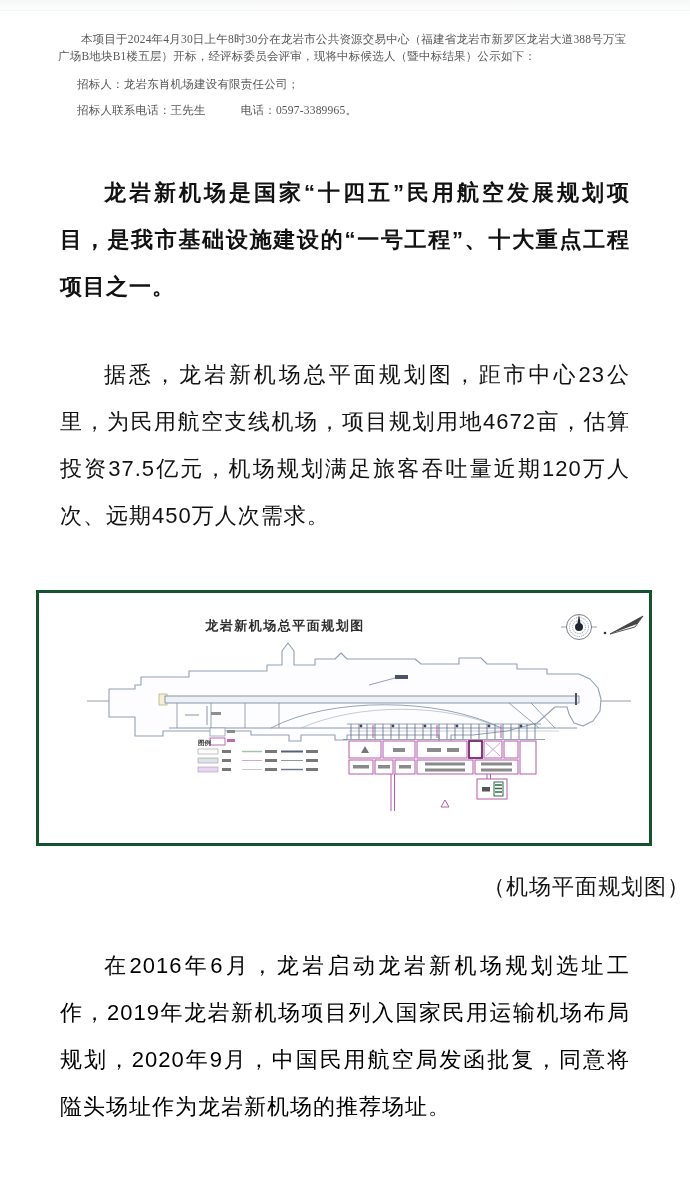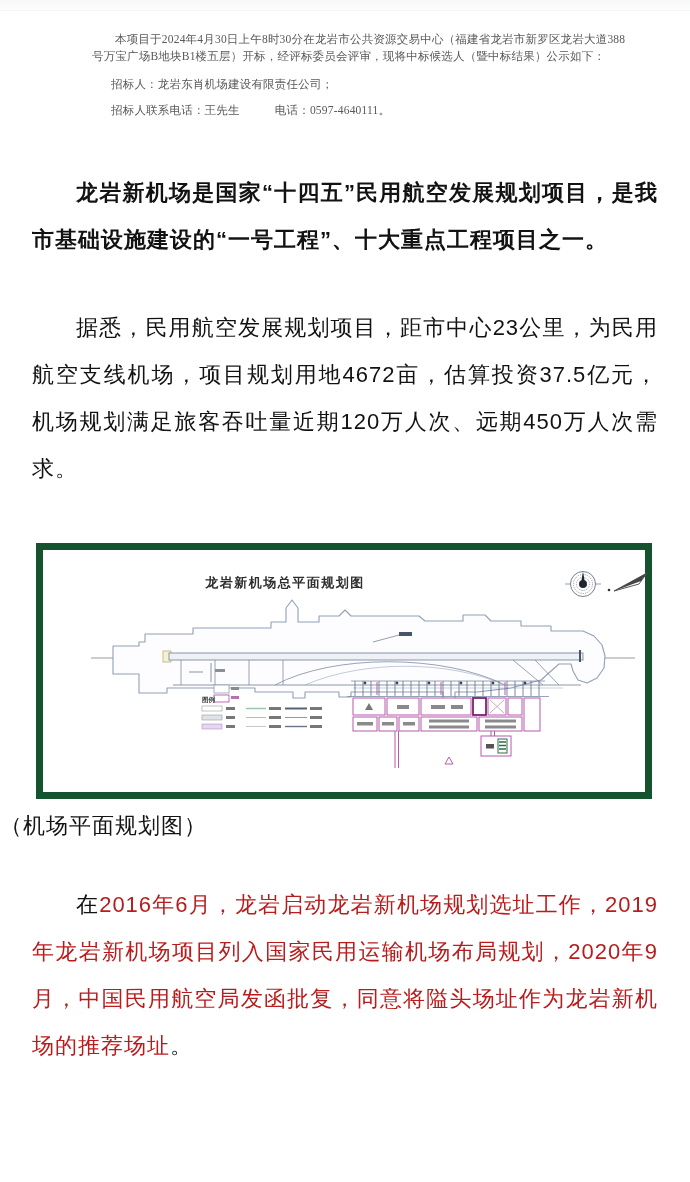--- a/index.html
+++ b/index.html
@@ -13,68 +13,67 @@
   .top-edge {
     height:11px; background:linear-gradient(#f6f7f8,#fdfdfd);
     border-bottom:1px solid #f3f4f5;
   }
   
   .notice {
     padding:20px 54px 0 58px;
     font-family:"Liberation Serif","DejaVu Serif",serif;
     color:#585858; font-size:11.5px; line-height:1.5;
     letter-spacing:0.2px;
-    margin-left:34px;
   }
   .notice .n-para { text-indent:2em; margin-bottom:10px; }
   .notice .n-heading { font-weight:700; color:#3e3e3e; padding-left:19px; margin:10px 0 12px; }
   .notice .n-item { padding-left:19px; margin-bottom:9px;font-family:Liberation Serif, serif; }
   
-  .article { padding:0 32px; }
+  .article { padding:0 60px; }
   .article p {
     font-size:22px; line-height:47px; text-align:justify;
     text-indent:2em; letter-spacing:1px; color:#121212;
   }
   .p1 { margin-top:50px; font-weight:700; }
   .p2 { margin-top:41px; font-weight:400; }
   .p3 { margin-top:40px; font-weight:400; }
-  .red { color:#b91c1c; }
+  .red { color:#000000; }
   
   .figure-box {
     position:relative; margin:51px 0 0 36px;
     width:616px; height:256px; background:#ffffff;
-    border:7px solid #14532d;
+    border:3px solid #14532d;
   }
   .figure-title {
     position:absolute; top:24px; left:0; right:118px;
     text-align:center; font-size:13px; font-weight:700;
     color:#2e2e2e; letter-spacing:1.5px;
   }
   .figure-box svg { position:absolute; top:0; left:0; }
   .caption {
-    margin-top:12px; text-align:left; font-size:22px;
+    margin-top:26px; text-align:right; font-size:22px;
     letter-spacing:1px; color:#141414;
   }
 </style>
 </head>
 <body>
 
 <div class="page">
 
   <div class="top-edge"></div>
 
   <div class="notice">
     <p class="n-para">本项目于2024年4月30日上午8时30分在龙岩市公共资源交易中心（福建省龙岩市新罗区龙岩大道388号万宝广场B地块B1楼五层）开标，经评标委员会评审，现将中标候选人（暨中标结果）公示如下：</p>
     <p class="n-item">招标人：龙岩东肖机场建设有限责任公司；</p>
-    <p class="n-item">招标人联系电话：王先生　　　电话：0597-4640111。</p>
+    <p class="n-item">招标人联系电话：王先生　　　电话：0597-3389965。</p>
   </div>
 
   <div class="article">
     <p class="p1">龙岩新机场是国家“十四五”民用航空发展规划项目，是我市基础设施建设的“一号工程”、十大重点工程项目之一。</p>
-    <p class="p2">据悉，民用航空发展规划项目，距市中心23公里，为民用航空支线机场，项目规划用地4672亩，估算投资37.5亿元，机场规划满足旅客吞吐量近期120万人次、远期450万人次需求。</p>
+    <p class="p2">据悉，龙岩新机场总平面规划图，距市中心23公里，为民用航空支线机场，项目规划用地4672亩，估算投资37.5亿元，机场规划满足旅客吞吐量近期120万人次、远期450万人次需求。</p>
   </div>
 
   <div class="figure-box">
     <div class="figure-title">龙岩新机场总平面规划图</div>
     <svg width="616" height="256" viewBox="0 0 616 256">
 
       <g>
         <line x1="48" y1="108" x2="102" y2="108" stroke="#b8bec6" stroke-width="1.4"></line>
         <line x1="546" y1="108" x2="592" y2="108" stroke="#b8bec6" stroke-width="1.4"></line>
       </g>

